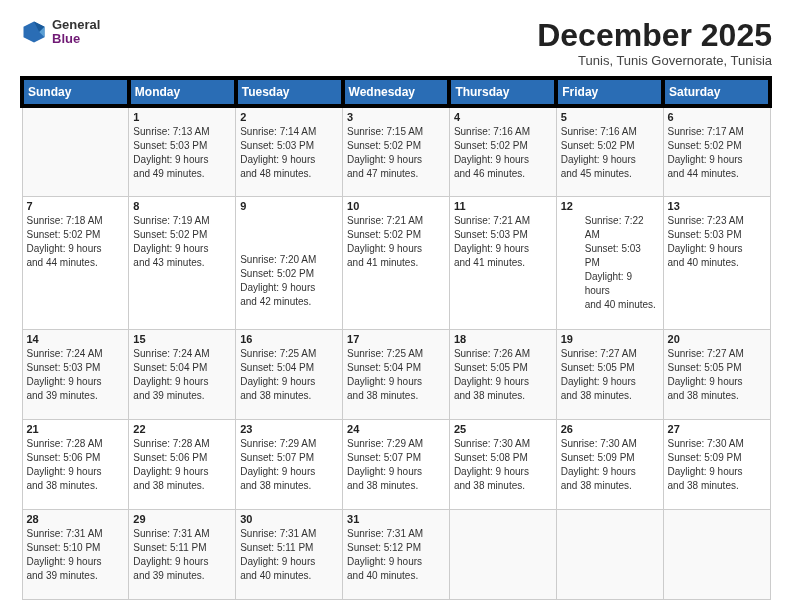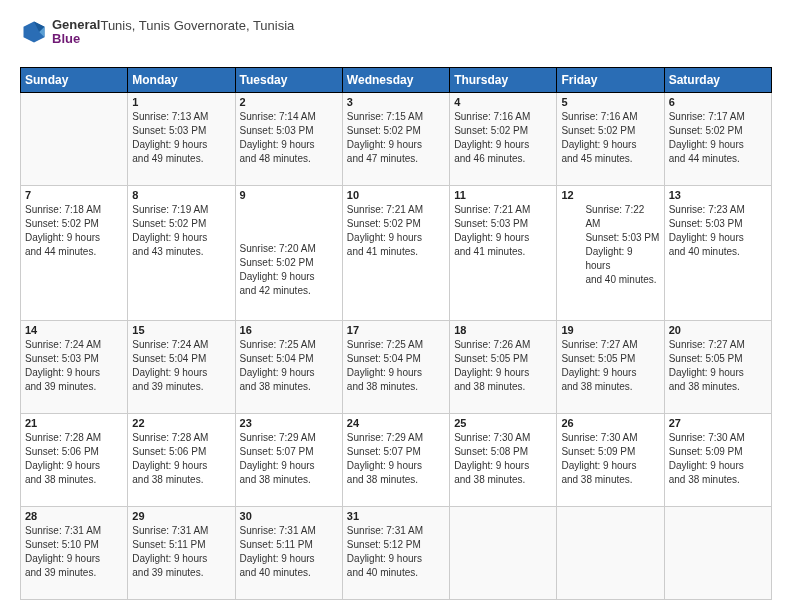--- a/index.html
+++ b/index.html
@@ -12,22 +12,23 @@
     }
     .page {
       width: 792px;
       height: 612px;
       padding: 18px 20px 12px 20px;
       display: flex;
       flex-direction: column;
     }
     .header {
       display: flex;
+      justify-content: space-between;
       align-items: flex-start;
-      margin-bottom: 20px;
+      margin-bottom: 8px;
     }
     .logo {
       display: flex;
       align-items: center;
       gap: 4px;
     }
     .logo-text {
       display: flex;
       flex-direction: column;
       font-size: 13px;
@@ -59,21 +60,21 @@
       border-collapse: collapse;
       width: 100%;
       table-layout: fixed;
     }
     .calendar thead tr th {
       background-color: #2a6db5;
       color: #fff;
       font-size: 12px;
       font-weight: bold;
       padding: 5px 4px;
-      border: 1px solid #000000;
+      border: 4px solid #000000;
       text-align: left;
     }
     .calendar tbody tr td {
       border: 1px solid #ccc;
       vertical-align: top;
       padding: 3px 4px;
       font-size: 9.5px;
       color: #333;
       height: 80px;
     }
@@ -106,20 +107,21 @@
         <polygon points="16,4 28,10 28,22 16,28 4,22 4,10" fill="#2a6db5"></polygon>
         <polygon points="16,4 28,10 22,16 16,4" fill="#1a5a9a"></polygon>
         <polygon points="22,16 28,10 28,22 22,16" fill="#5a9fd4"></polygon>
       </svg>
       <div class="logo-text">
         <span class="logo-general">General</span>
         <span class="logo-blue">Blue</span>
       </div>
     </div>
     <div class="title-block">
+      <h1>December 2025</h1>
       <p>Tunis, Tunis Governorate, Tunisia</p>
     </div>
   </div>
 
   <table class="calendar">
     <thead>
       <tr>
       <th>Sunday</th>
           <th>Monday</th>
           <th>Tuesday</th>

